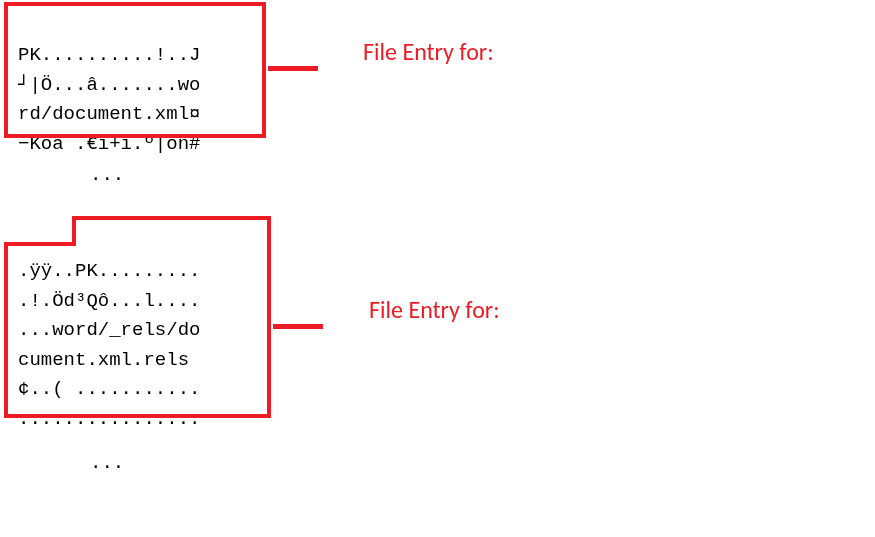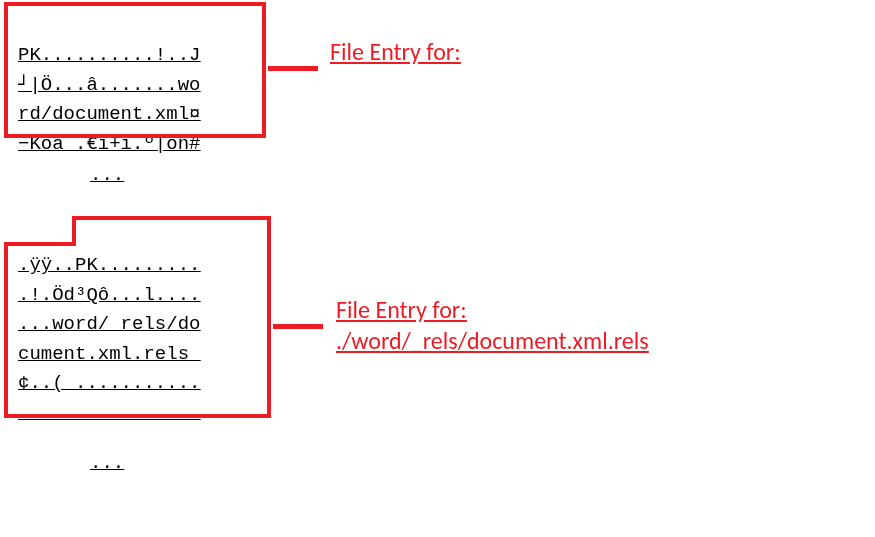--- a/index.html
+++ b/index.html
@@ -1,15 +1,15 @@
 <!DOCTYPE html>
 <html><head>
 <meta charset="utf-8">
 <style>
-  * { margin: 0; padding: 0; box-sizing: border-box; text-decoration: underline; }
+  * { margin: 0; padding: 0; box-sizing: border-box; }
   body {
     background: #ffffff;
     width: 875px;
     height: 537px;
     position: relative;
     font-family: "Courier New", monospace;
   }
   .hex-block {
     position: absolute;
     font-family: "Courier New", monospace;
@@ -27,20 +27,21 @@
     position: absolute;
     height: 5px;
     background: #ed1c24;
   }
   .label {
     position: absolute;
     font-family: Calibri, Arial, sans-serif;
     font-size: 24px;
     color: #ed1c24;
     line-height: 1.3;
+    margin-left: 33px;
   }
   .ellipsis {
     position: absolute;
     font-family: "Courier New", monospace;
     font-size: 19px;
     color: #000000;
   }
 </style>
 </head>
 <body>
@@ -49,21 +50,21 @@
 <span>PK..........!..J</span>
 <span>┘|Ö...â.......wo</span>
 <span>rd/document.xml¤</span>
 <span>−Koã .€ï+í.º|oñ#</span>
 </div>
 
 <div class="box" style="left:4px; top:2px; width:262px; height:136px;"></div>
 
 <div class="ellipsis" style="left:90px; top:164px;">...</div>
 
-<div class="hex-block" style="left:18px; top:222px;">
+<div class="hex-block" style="left:18px; top:228px;">
 <span>.ÿÿ..PK.........</span>
 <span>.!.Öd³Qô...l....</span>
 <span>...word/_rels/do</span>
 <span>cument.xml.rels </span>
 <span>¢..( ...........</span>
 <span>................</span>
 </div>
 
 <div class="box" style="left:72px; top:216px; width:199px; height:30px; border-bottom:none;"></div>
 <div class="box" style="left:4px; top:242px; width:267px; height:176px; "></div>
@@ -75,14 +76,13 @@
 <div class="connector" style="left:268px; top:66px; width:50px;"></div>
 
 <div class="label" style="left:330px; top:36px;">
   <div>File Entry for:</div>
 </div>
 
 <div class="connector" style="left:273px; top:324px; width:50px;"></div>
 
 <div class="label" style="left:336px; top:294px;">
   <div>File Entry for:</div>
-  <div>./word/_rels/document.xml.rels</div>
 </div>
 
 </body></html>

